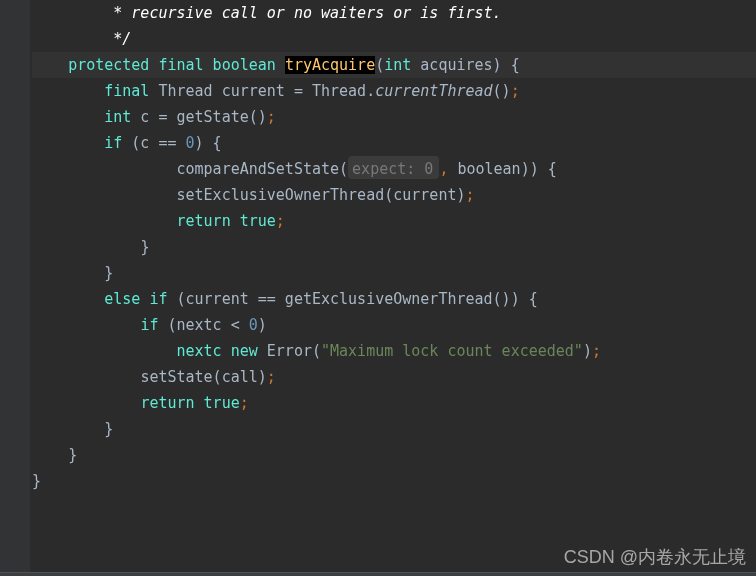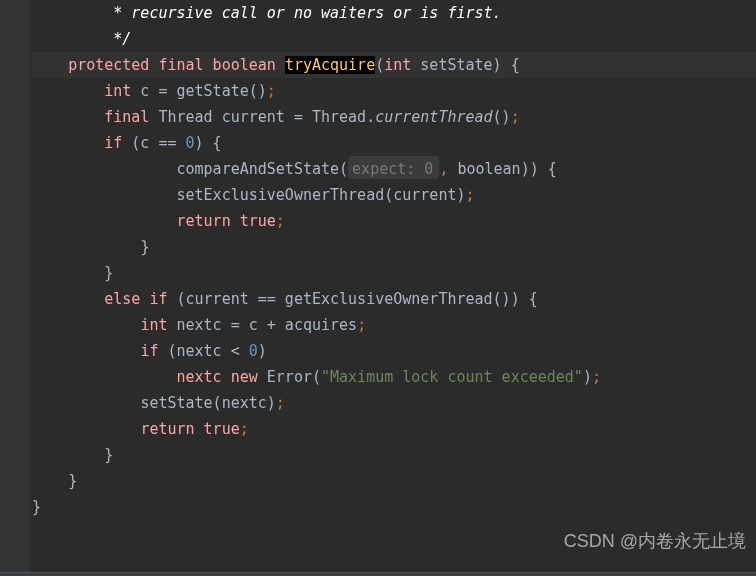--- a/index.html
+++ b/index.html
@@ -19,41 +19,41 @@
       color: #a9b7c6;
     }
     .line {
       white-space: pre;
       height: 26px;
     }
     .line.hl {
       background: #323232;
     }
     .c-comment { color: #ffffff; font-style: italic; }
-    .c-keyword { color: #fca5a5; }
+    .c-keyword { color: #5eead4; }
     .c-method-decl { color: #ffc66d; }
     .c-method-decl.hl-bg { background: #000000; }
     .c-number { color: #6897bb; }
     .c-text { color: #a9b7c6; }
     .c-semi { color: #cc7832; }
     .c-method-italic { font-style: italic; color: #a9b7c6; }
     .c-string { color: #6a8759; }
     .c-hint { color: #787878; font-style: normal; }
     .c-hint-val { color: #787878; }
     .hint-box {
       background: #3b3b3b;
       border-radius: 4px;
       padding: 4px 6px 1px 4px;
       font-style: normal;
       text-align: center;
     }
     .watermark {
       position: absolute;
       right: 10px;
-      bottom: 22px;
+      bottom: 6px;
       color: rgba(220,220,220,0.7);
       font-size: 18px;
       font-family: sans-serif;
       pointer-events: none;
     }
     .bottom-bar {
       position: absolute;
       bottom: 0;
       left: 0;
       right: 0;
@@ -71,34 +71,33 @@
     }
   </style>
 </head>
 <body>
 
 <div class="gutter"></div>
 
 <div class="editor">
   <div class="line">        <span class="c-comment"> * recursive call or no waiters or is first.</span></div>
   <div class="line">        <span class="c-comment"> */</span></div>
-  <div class="line hl">    <span class="c-keyword">protected final boolean</span> <span class="c-method-decl hl-bg">tryAcquire</span><span class="c-text">(</span><span class="c-keyword">int</span><span class="c-text"> setState) {</span></div>
+  <div class="line hl">    <span class="c-keyword">protected final boolean</span> <span class="c-method-decl hl-bg">tryAcquire</span><span class="c-text">(</span><span class="c-keyword">int</span><span class="c-text"> acquires) {</span></div>
+  <div class="line">        <span class="c-keyword">final</span><span class="c-text"> Thread current = Thread.</span><span class="c-method-italic">currentThread</span><span class="c-text">()</span><span class="c-semi">;</span></div>
   <div class="line">        <span class="c-keyword">int</span><span class="c-text"> c = getState()</span><span class="c-semi">;</span></div>
-  <div class="line">        <span class="c-keyword">final</span><span class="c-text"> Thread current = Thread.</span><span class="c-method-italic">currentThread</span><span class="c-text">()</span><span class="c-semi">;</span></div>
   <div class="line">        <span class="c-keyword">if</span><span class="c-text"> (c == </span><span class="c-number">0</span><span class="c-text">) {</span></div>
   <div class="line">                <span class="c-text">compareAndSetState(</span><span class="hint-box"><span class="c-hint">expect:</span><span class="c-hint-val"> 0</span></span><span class="c-semi">,</span><span class="c-text"> boolean)) {</span></div>
   <div class="line">                <span class="c-text">setExclusiveOwnerThread(current)</span><span class="c-semi">;</span></div>
   <div class="line">                <span class="c-keyword">return true</span><span class="c-semi">;</span></div>
   <div class="line">            <span class="c-text">}</span></div>
   <div class="line">        <span class="c-text">}</span></div>
   <div class="line">        <span class="c-keyword">else if</span><span class="c-text"> (current == getExclusiveOwnerThread()) {</span></div>
-  <div class="line">            <span class="c-keyword">int</span><span class="c-text"> nextc = c + acquires</span><span class="c-semi">;</span></div>
   <div class="line">            <span class="c-keyword">if</span><span class="c-text"> (nextc &lt; </span><span class="c-number">0</span><span class="c-text">)</span></div>
   <div class="line">                <span class="c-keyword">nextc new</span><span class="c-text"> Error(</span><span class="c-string">"Maximum lock count exceeded"</span><span class="c-text">)</span><span class="c-semi">;</span></div>
-  <div class="line">            <span class="c-text">setState(nextc)</span><span class="c-semi">;</span></div>
+  <div class="line">            <span class="c-text">setState(call)</span><span class="c-semi">;</span></div>
   <div class="line">            <span class="c-keyword">return true</span><span class="c-semi">;</span></div>
   <div class="line">        <span class="c-text">}</span></div>
   <div class="line">    <span class="c-text">}</span></div>
   <div class="line"><span class="c-text">}</span></div>
 </div>
 
 <div class="watermark">CSDN @内卷永无止境</div>
 <div class="bottom-bar"></div>
 
 </body></html>

